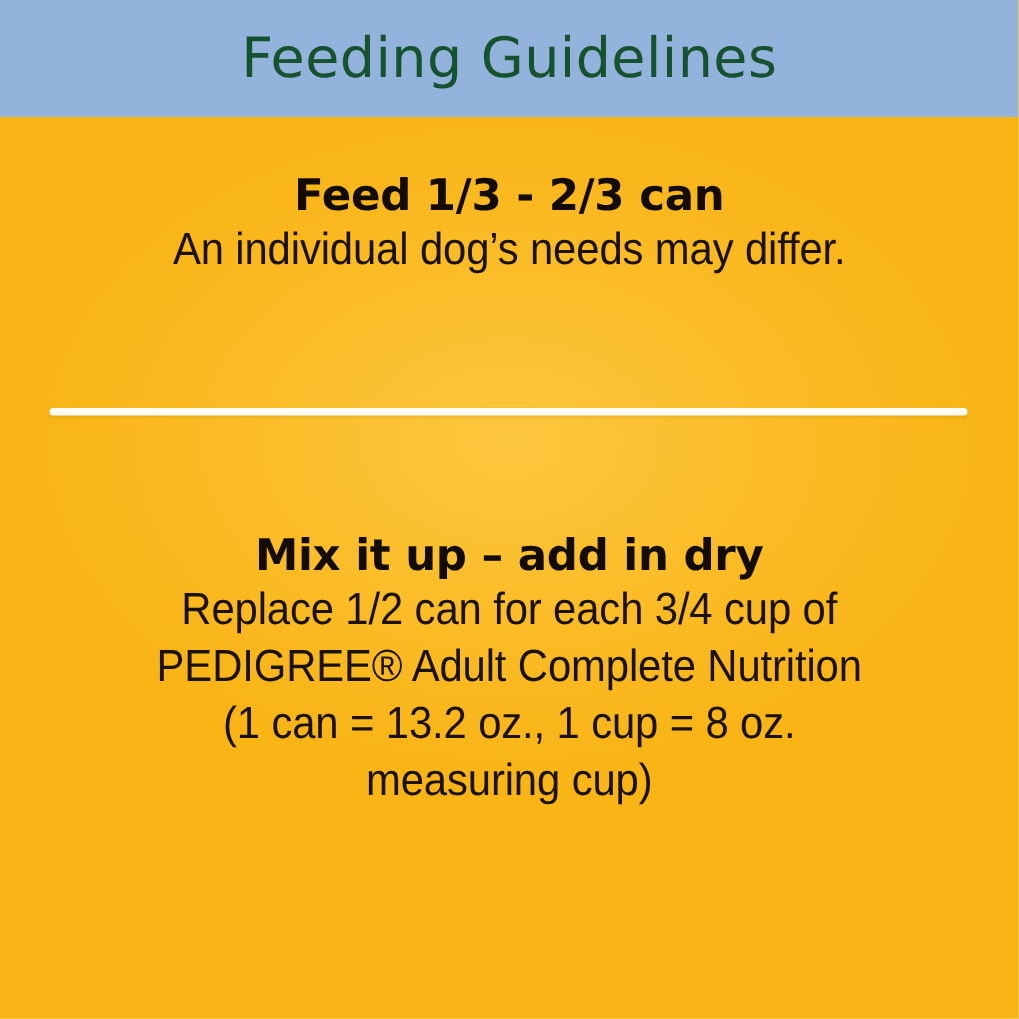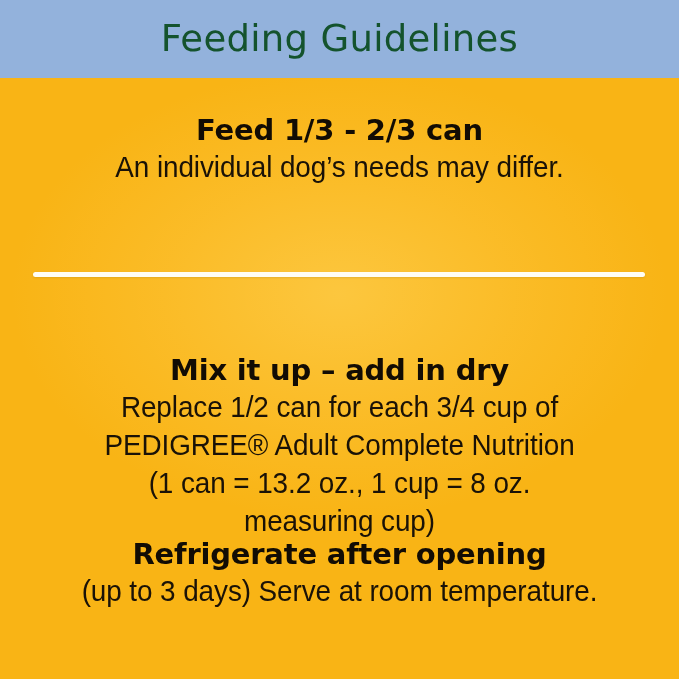--- a/index.html
+++ b/index.html
@@ -147,19 +147,15 @@
     <div class="divider"></div>
 
     <div class="block" id="block-mix">
       <span class="line line-bold">Mix it up – add in dry</span>
       <span class="line line-reg">Replace 1/2 can for each 3/4 cup of</span>
       <span class="line line-reg">PEDIGREE® Adult Complete Nutrition</span>
       <span class="line line-reg">(1 can = 13.2 oz., 1 cup = 8 oz.</span>
       <span class="line line-reg">measuring cup)</span>
     </div>
 
-    <div class="block" id="block-refrigerate">
-      <span class="line line-bold">Refrigerate after opening</span>
-      <span class="line line-reg">(up to 3 days) Serve at room temperature.</span>
-    </div>
 
   </div>
 </div>
 
 </body></html>

